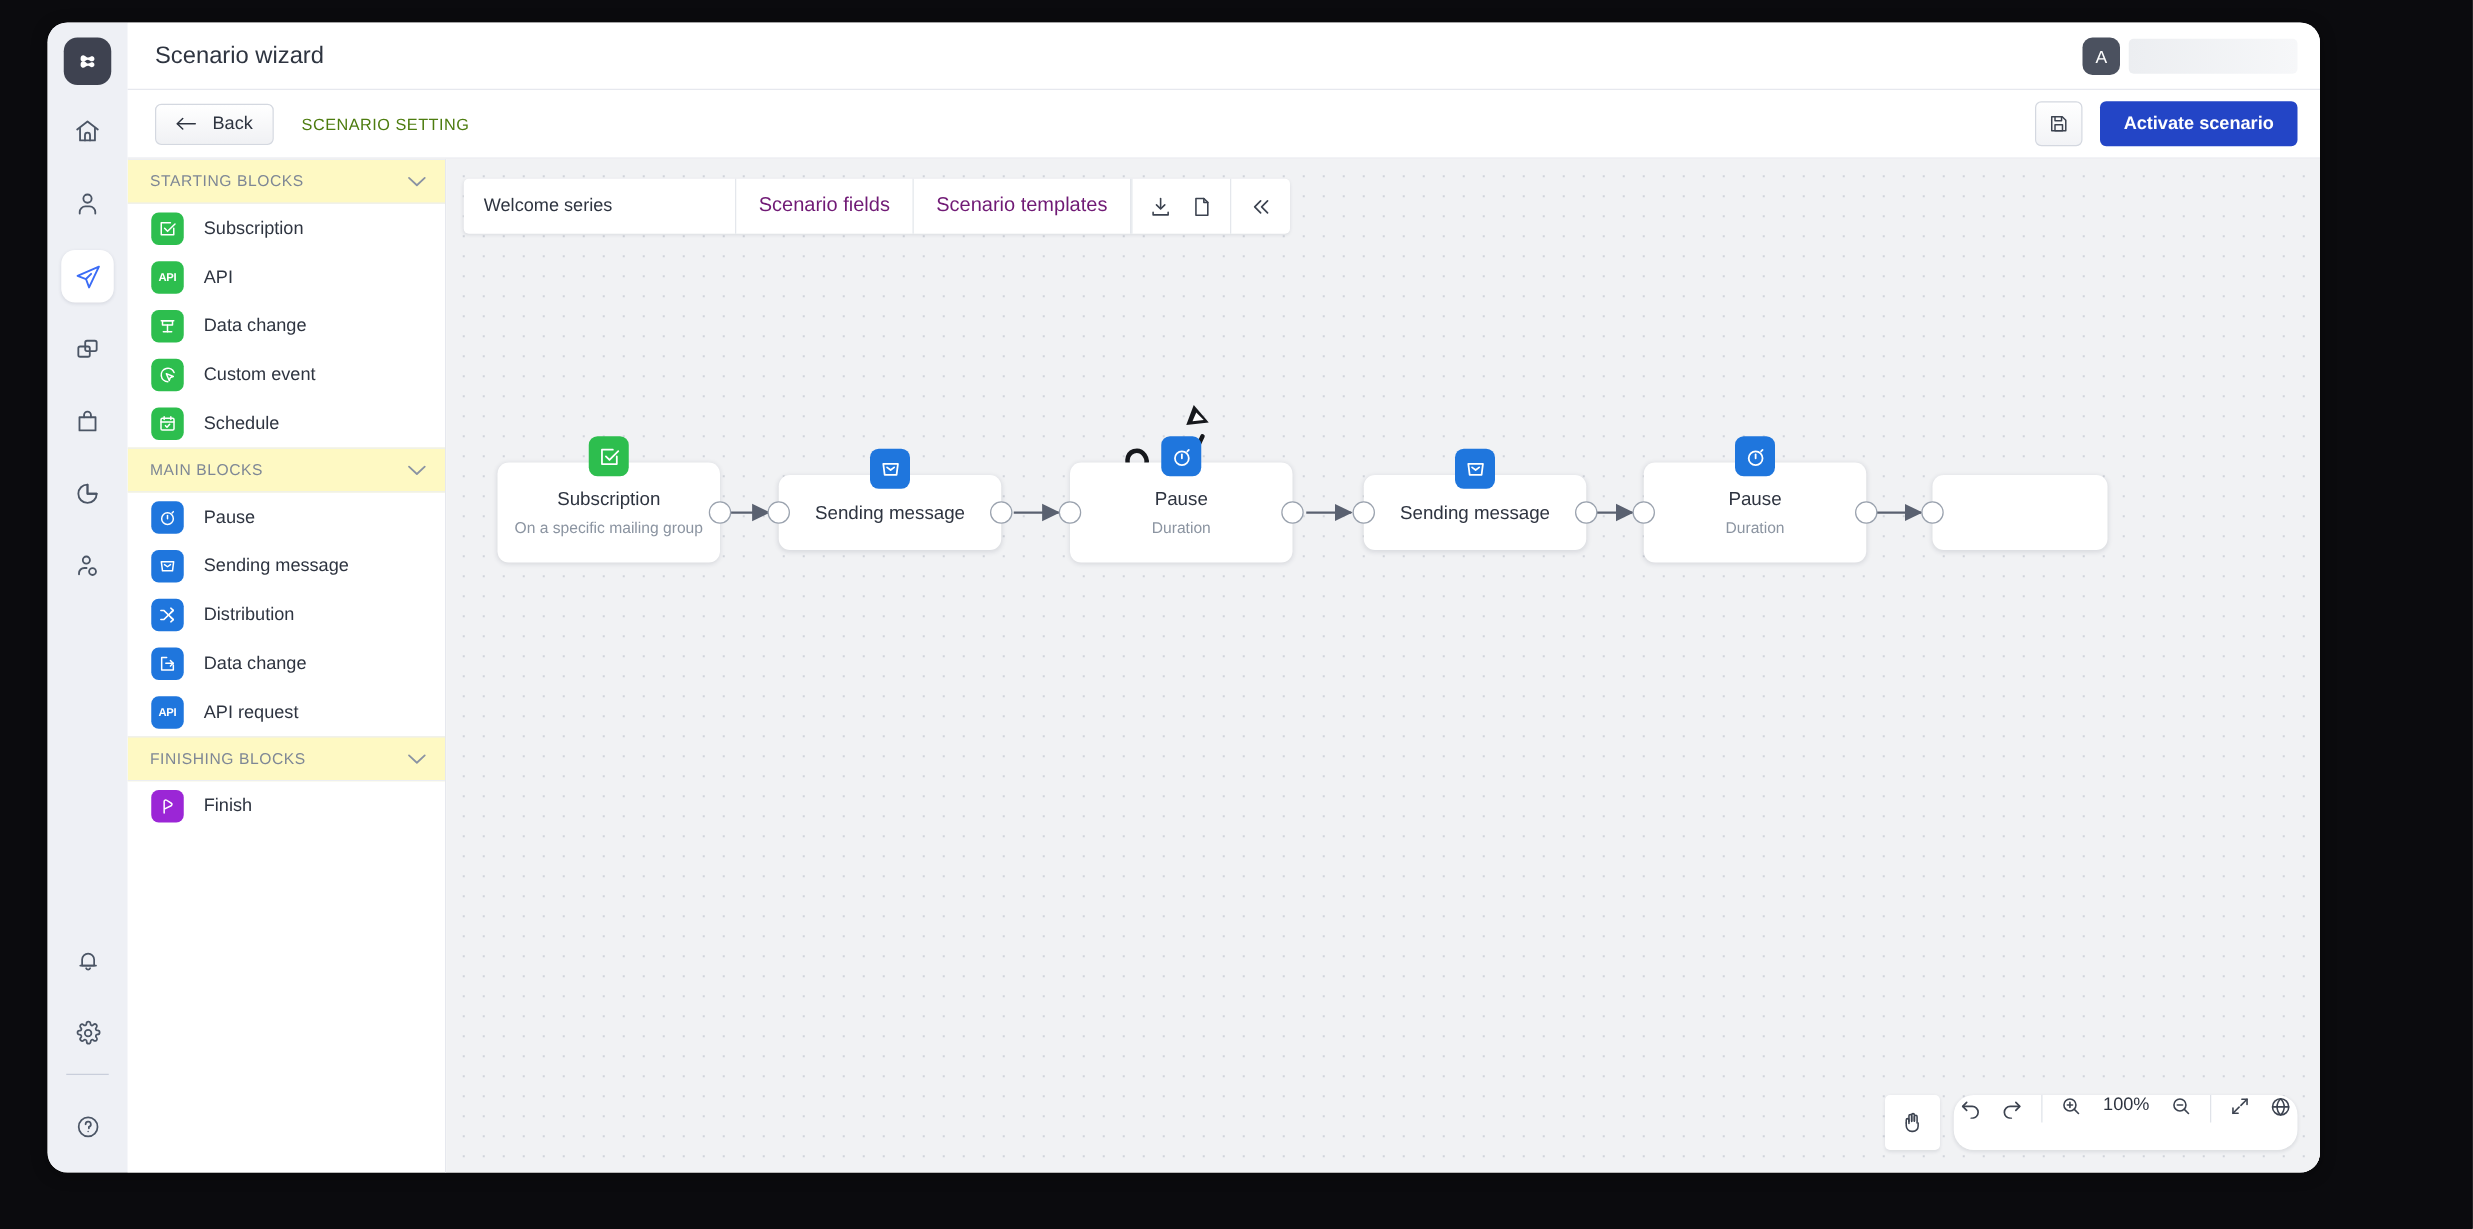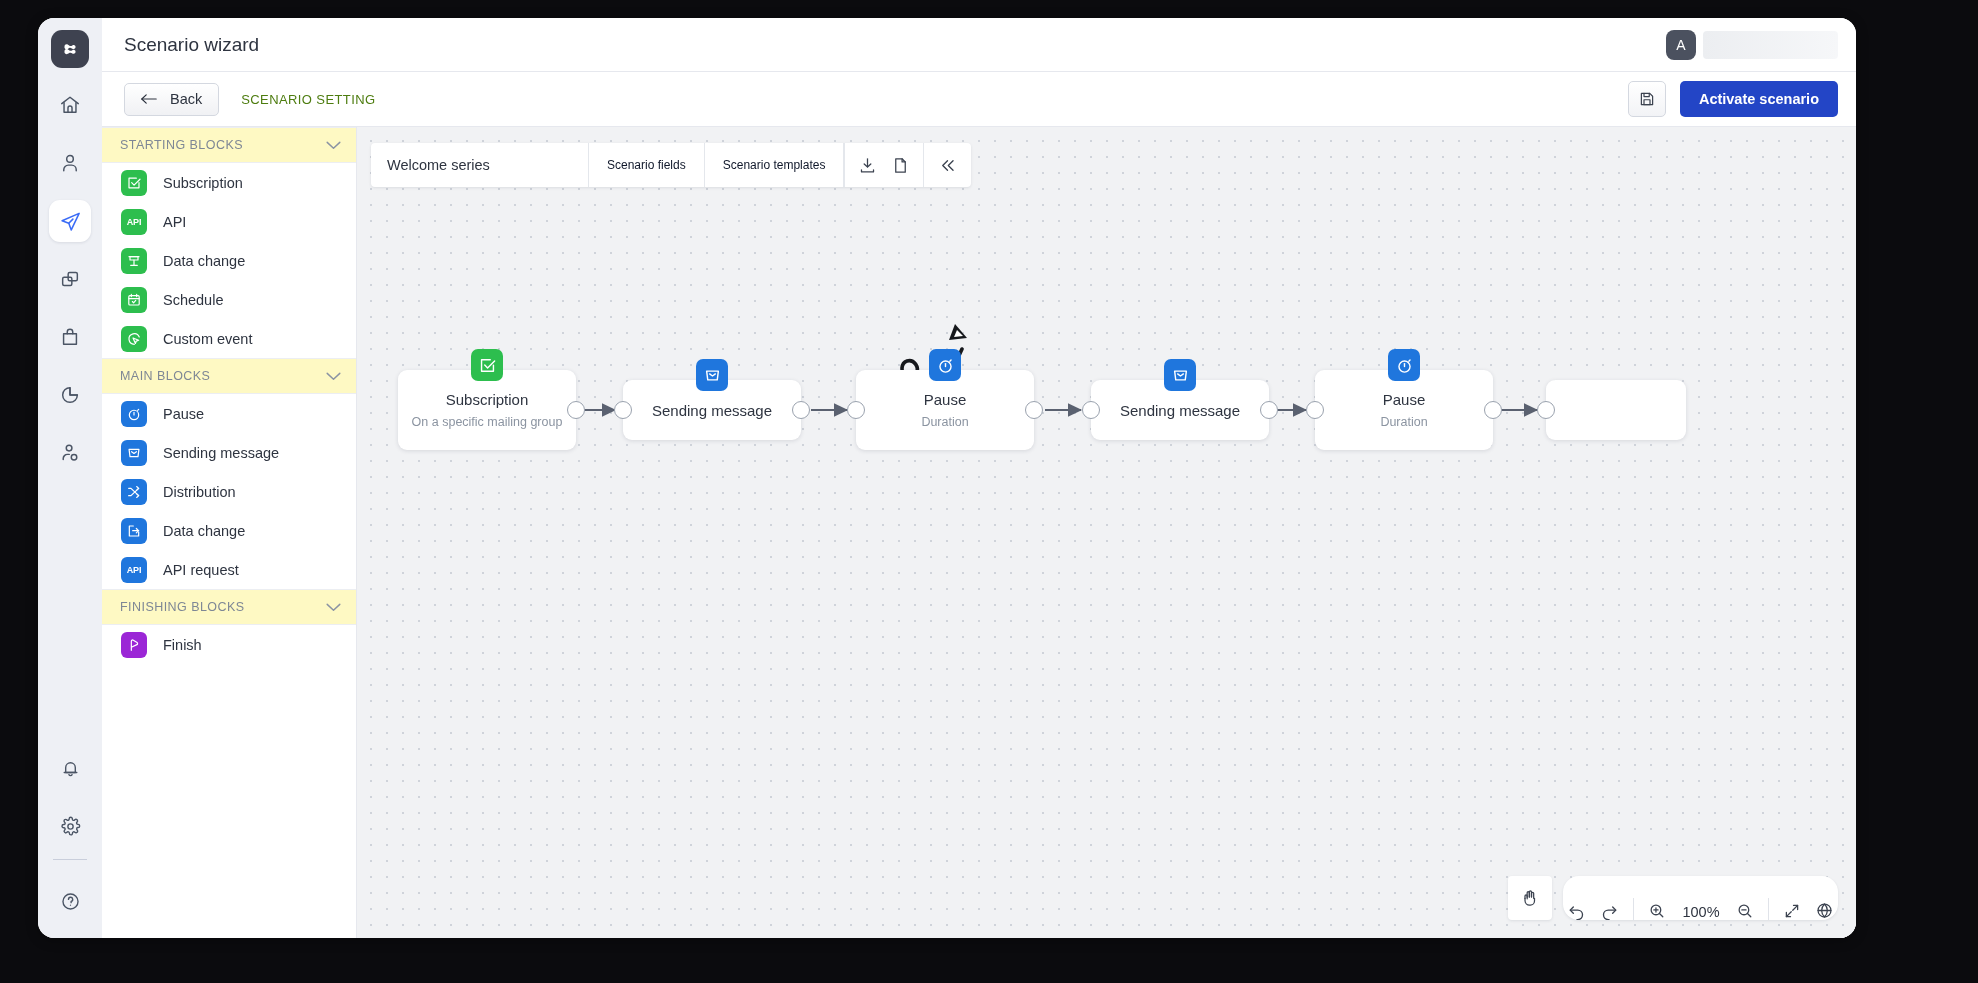--- a/index.html
+++ b/index.html
@@ -200,21 +200,21 @@
   #canvas-toolbar .ct-name {
     width: 218px; display: flex; align-items: center;
     padding-left: 16px;
     font-size: 14.5px; color: #2e3440;
     border-right: 1px solid #e4e7ec;
     cursor: text;
   }
   #canvas-toolbar .ct-tab {
     display: flex; align-items: center;
     padding: 0 18px;
-    font-size: 12px; color: #0f172a;
+    font-size: 16px; color: #701a75;
     border-right: 1px solid #e4e7ec;
     cursor: pointer;
   }
   #canvas-toolbar .ct-tab:last-of-type { border-right: none; }
   #canvas-toolbar .ct-icons {
     display: flex; align-items: center; gap: 14px;
     padding: 0 13px;
     border-left: 1px solid #e4e7ec;
     color: #3c4350;
   }
@@ -263,21 +263,21 @@
     display: flex; align-items: center; gap: 11px;
   }
   #pan-tool {
     width: 44px; height: 44px; background: #fff;
     border-radius: 4px; display: flex; align-items: center; justify-content: center;
     box-shadow: 0 1px 3px rgba(30,40,60,.10);
     cursor: pointer; color: #3c4350;
   }
   #zoom-bar {
     height: 44px; background: #fff; border-radius: 16px;
-    display: flex; align-items: flex-end;
+    display: flex; align-items: flex-start;
     box-shadow: 0 1px 3px rgba(30,40,60,.10);
     padding: 0 4px; gap: 14px;
     color: #3c4350;
   }
   #zoom-bar .zdiv { width: 1px; height: 22px; background: #e0e3e9; }
   #zoom-level { font-size: 14.5px; color: #2e3440; min-width: 42px; text-align: center; cursor: pointer; }
   .zb { cursor: pointer; display: flex; align-items: center; }
 </style>
 </head>
 <body>
@@ -431,36 +431,36 @@
                   <path d="M12 10.5v8"></path>
                   <path d="M7 18.5h10"></path>
                   <path d="M4.5 5.5h15"></path>
                 </svg>
             </span>
             <span class="bl">Data change</span>
           </div>
           <div class="block-item">
             <span class="bi green">
               <svg width="16" height="16" viewBox="0 0 24 24" fill="none" stroke="#fff" stroke-width="1.8" stroke-linecap="round" stroke-linejoin="round">
+                  <path d="M12.5 20a8 8 0 1 1 7.4-11"></path>
+                  <path d="m10.6 10.4 8.4 3.4-3.6 1.3-1.3 3.6z"></path>
+                </svg>
+            </span>
+            <span class="bl">Custom event</span>
+          </div>
+          <div class="block-item">
+            <span class="bi green">
+              <svg width="16" height="16" viewBox="0 0 24 24" fill="none" stroke="#fff" stroke-width="1.8" stroke-linecap="round" stroke-linejoin="round">
                   <rect x="4.2" y="5.5" width="15.6" height="14" rx="1.6"></rect>
                   <path d="M4.2 10h15.6"></path>
                   <path d="M8 3.6v3.4M16 3.6v3.4"></path>
                   <path d="m9.6 14.3 1.8 1.9 3.2-3.6"></path>
                 </svg>
             </span>
             <span class="bl">Schedule</span>
-          </div>
-          <div class="block-item">
-            <span class="bi green">
-              <svg width="16" height="16" viewBox="0 0 24 24" fill="none" stroke="#fff" stroke-width="1.8" stroke-linecap="round" stroke-linejoin="round">
-                  <path d="M12.5 20a8 8 0 1 1 7.4-11"></path>
-                  <path d="m10.6 10.4 8.4 3.4-3.6 1.3-1.3 3.6z"></path>
-                </svg>
-            </span>
-            <span class="bl">Custom event</span>
           </div>
 
           <div class="group-head">
             <span class="gt">MAIN BLOCKS</span>
             <span class="chev">
               <svg width="15" height="9" viewBox="0 0 16 10" fill="none" stroke="currentColor" stroke-width="1.6" stroke-linecap="round" stroke-linejoin="round">
                   <path d="M1 1.5 8 8l7-6.5"></path>
                 </svg>
             </span>
           </div>

